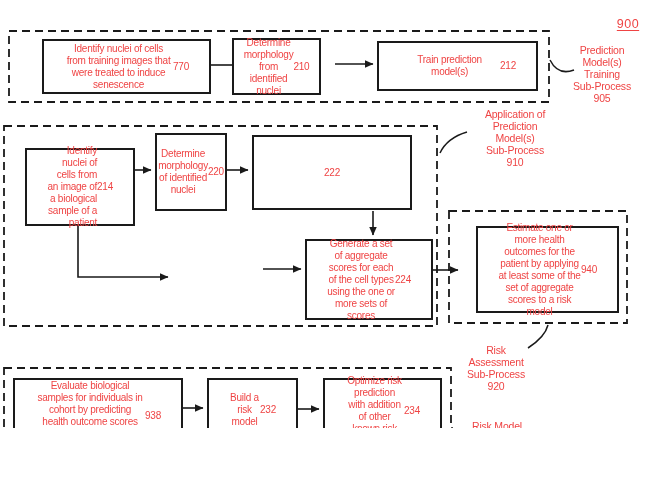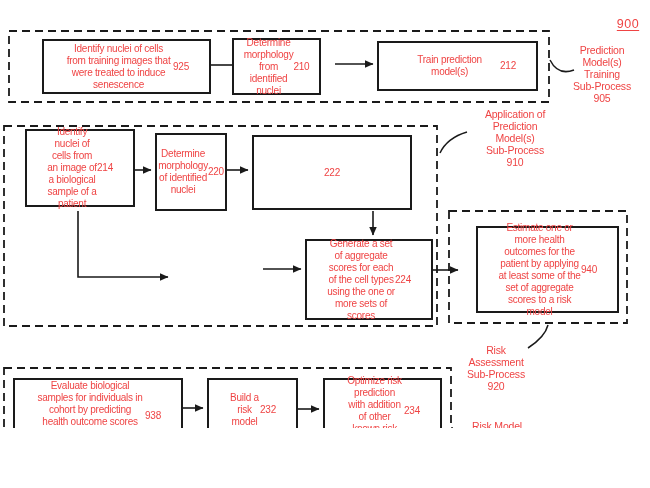--- a/index.html
+++ b/index.html
@@ -72,32 +72,32 @@
     <path d="M 550 60 Q 558 76 574 70" fill="none" stroke="#1a1a1a" stroke-width="1.5"></path>
     <path d="M 440 153 Q 447 138 467 132" fill="none" stroke="#1a1a1a" stroke-width="1.5"></path>
     <path d="M 548 325 Q 545 337 528 348" fill="none" stroke="#1a1a1a" stroke-width="1.5"></path>
     <path d="M 452 427 Q 453 441 469 444" fill="none" stroke="#1a1a1a" stroke-width="1.5"></path>
   </svg>
 
   <div class="fig-num">900</div>
 
   <div class="box" style="left:42px;top:39px;width:169px;height:55px;">
     <span class="bt">Identify nuclei of cells from training images that were treated to induce senescence</span>
-    <span class="bn">925</span>
+    <span class="bn">770</span>
   </div>
   <div class="box" style="left:232px;top:38px;width:89px;height:57px;">
     <span class="bt">Determine morphology from identified nuclei</span>
     <span class="bn">210</span>
   </div>
   <div class="box" style="left:377px;top:41px;width:161px;height:50px;">
     <span class="bt">Train prediction model(s)</span>
     <span class="bn">212</span>
   </div>
 
-  <div class="box" style="left:25px;top:129px;width:110px;height:78px;">
+  <div class="box" style="left:25px;top:148px;width:110px;height:78px;text-align:right;">
     <span class="bt">Identify nuclei of cells from an image of a biological sample of a patient</span>
     <span class="bn">214</span>
   </div>
   <div class="box" style="left:155px;top:133px;width:72px;height:78px;">
     <span class="bt">Determine morphology of identified nuclei</span>
     <span class="bn">220</span>
   </div>
   <div class="box" style="left:252px;top:135px;width:160px;height:75px;">
     <span class="bn">222</span>
   </div>

